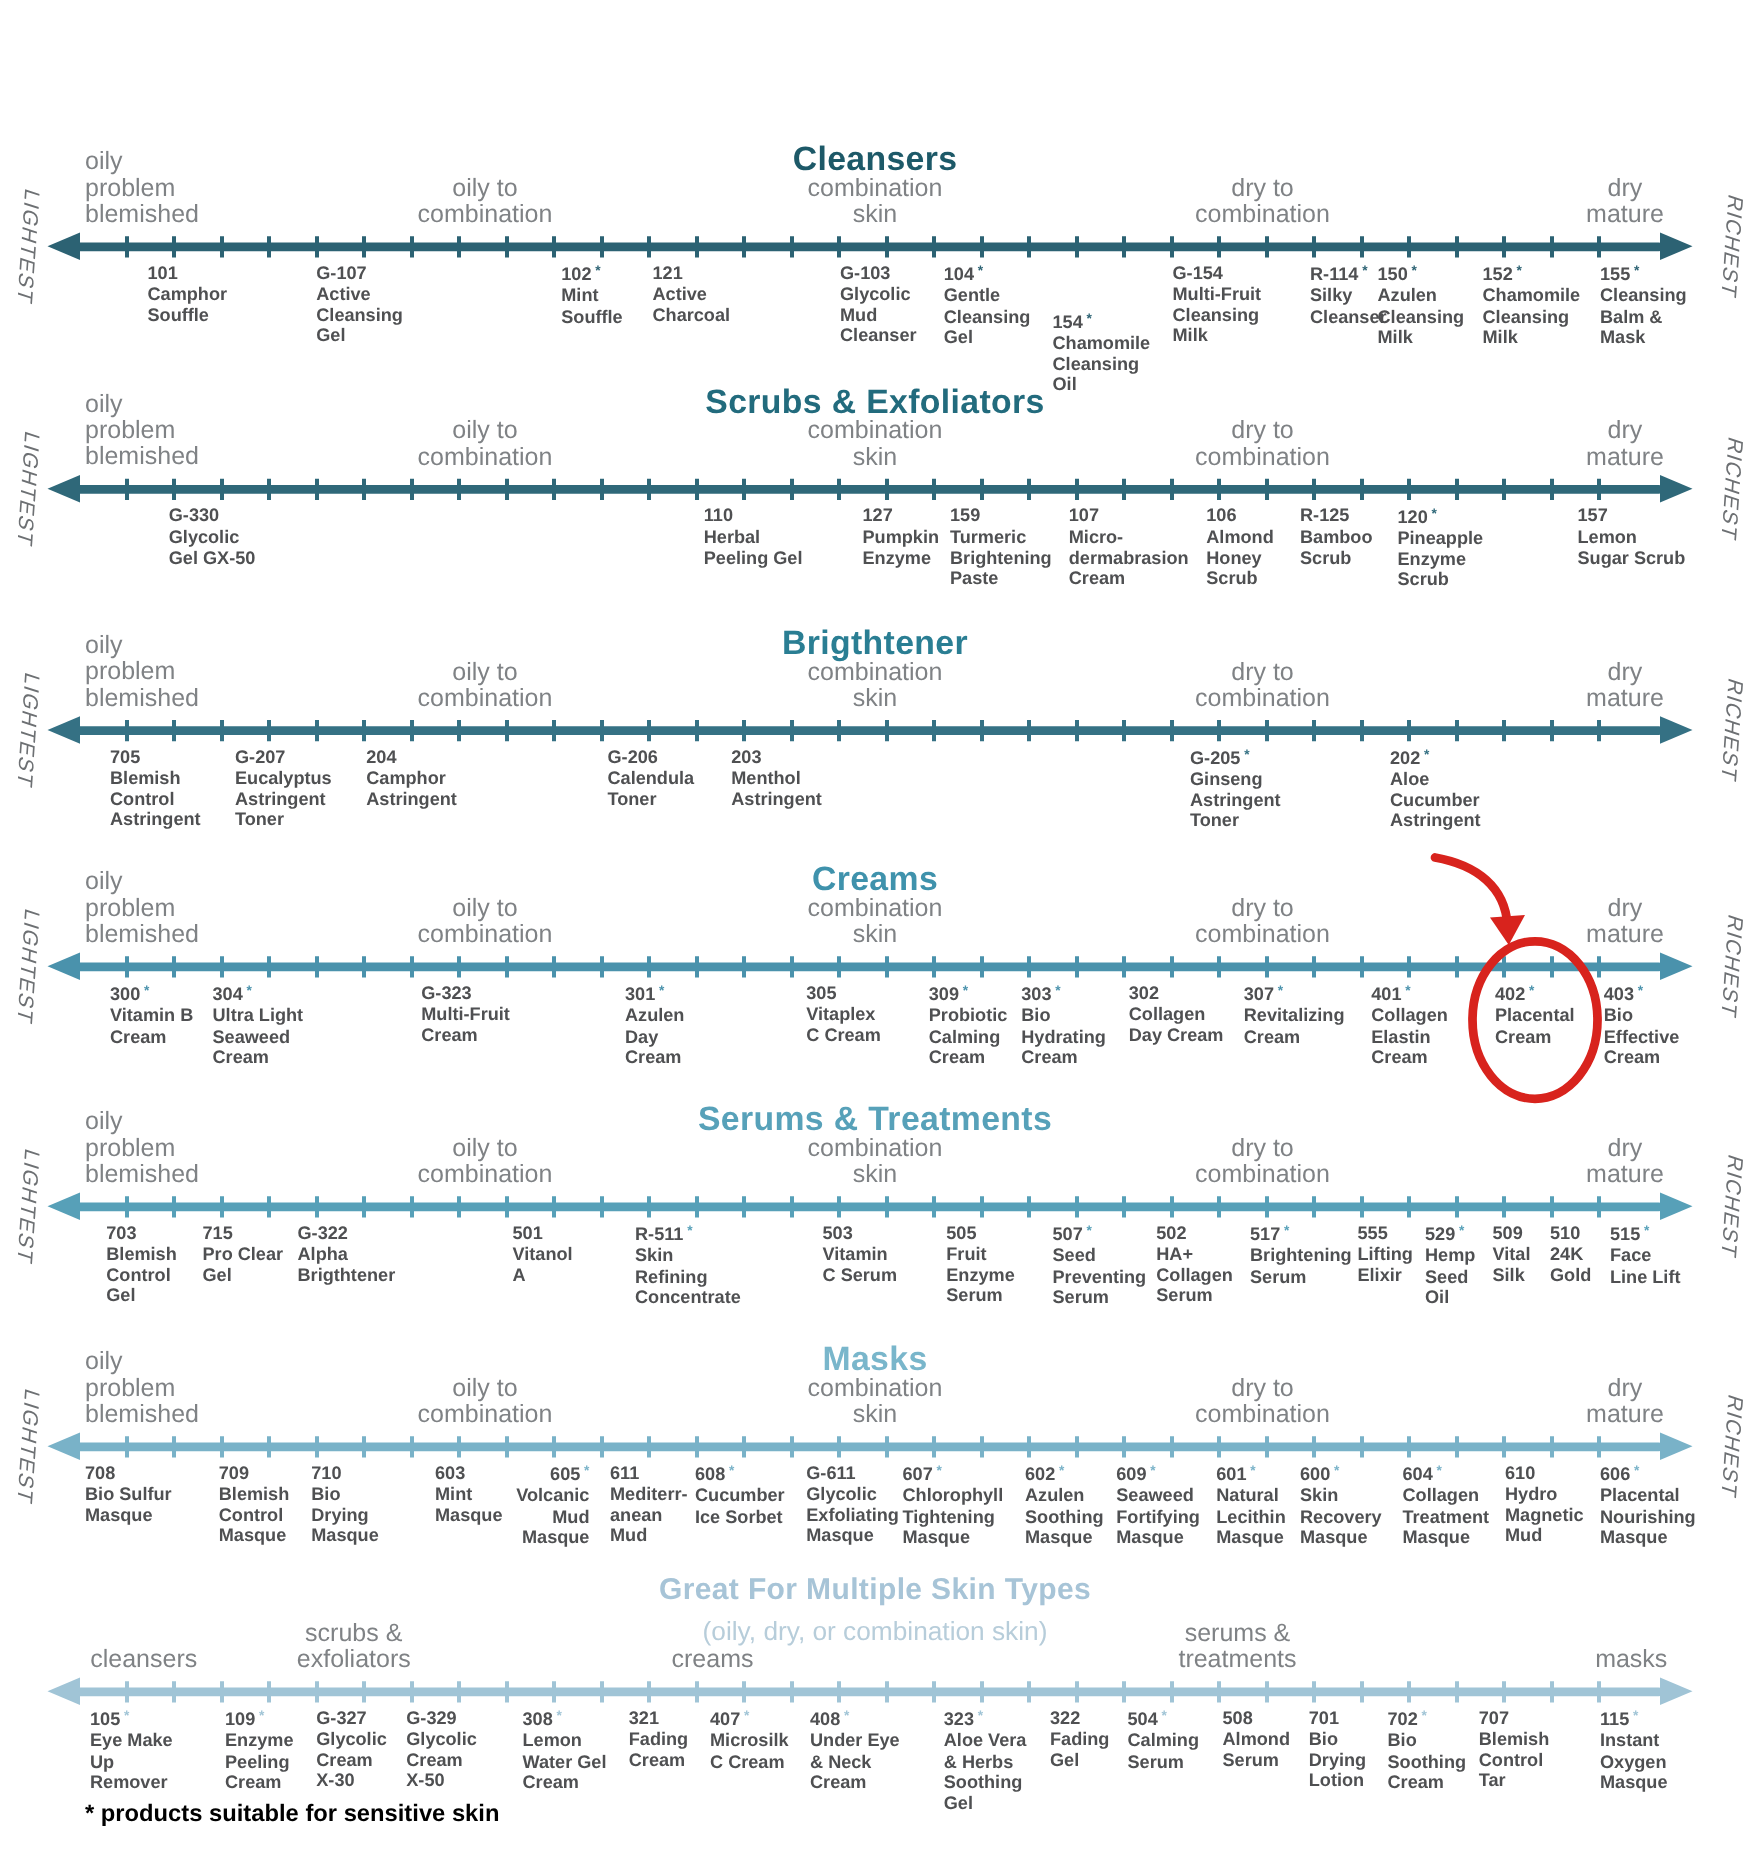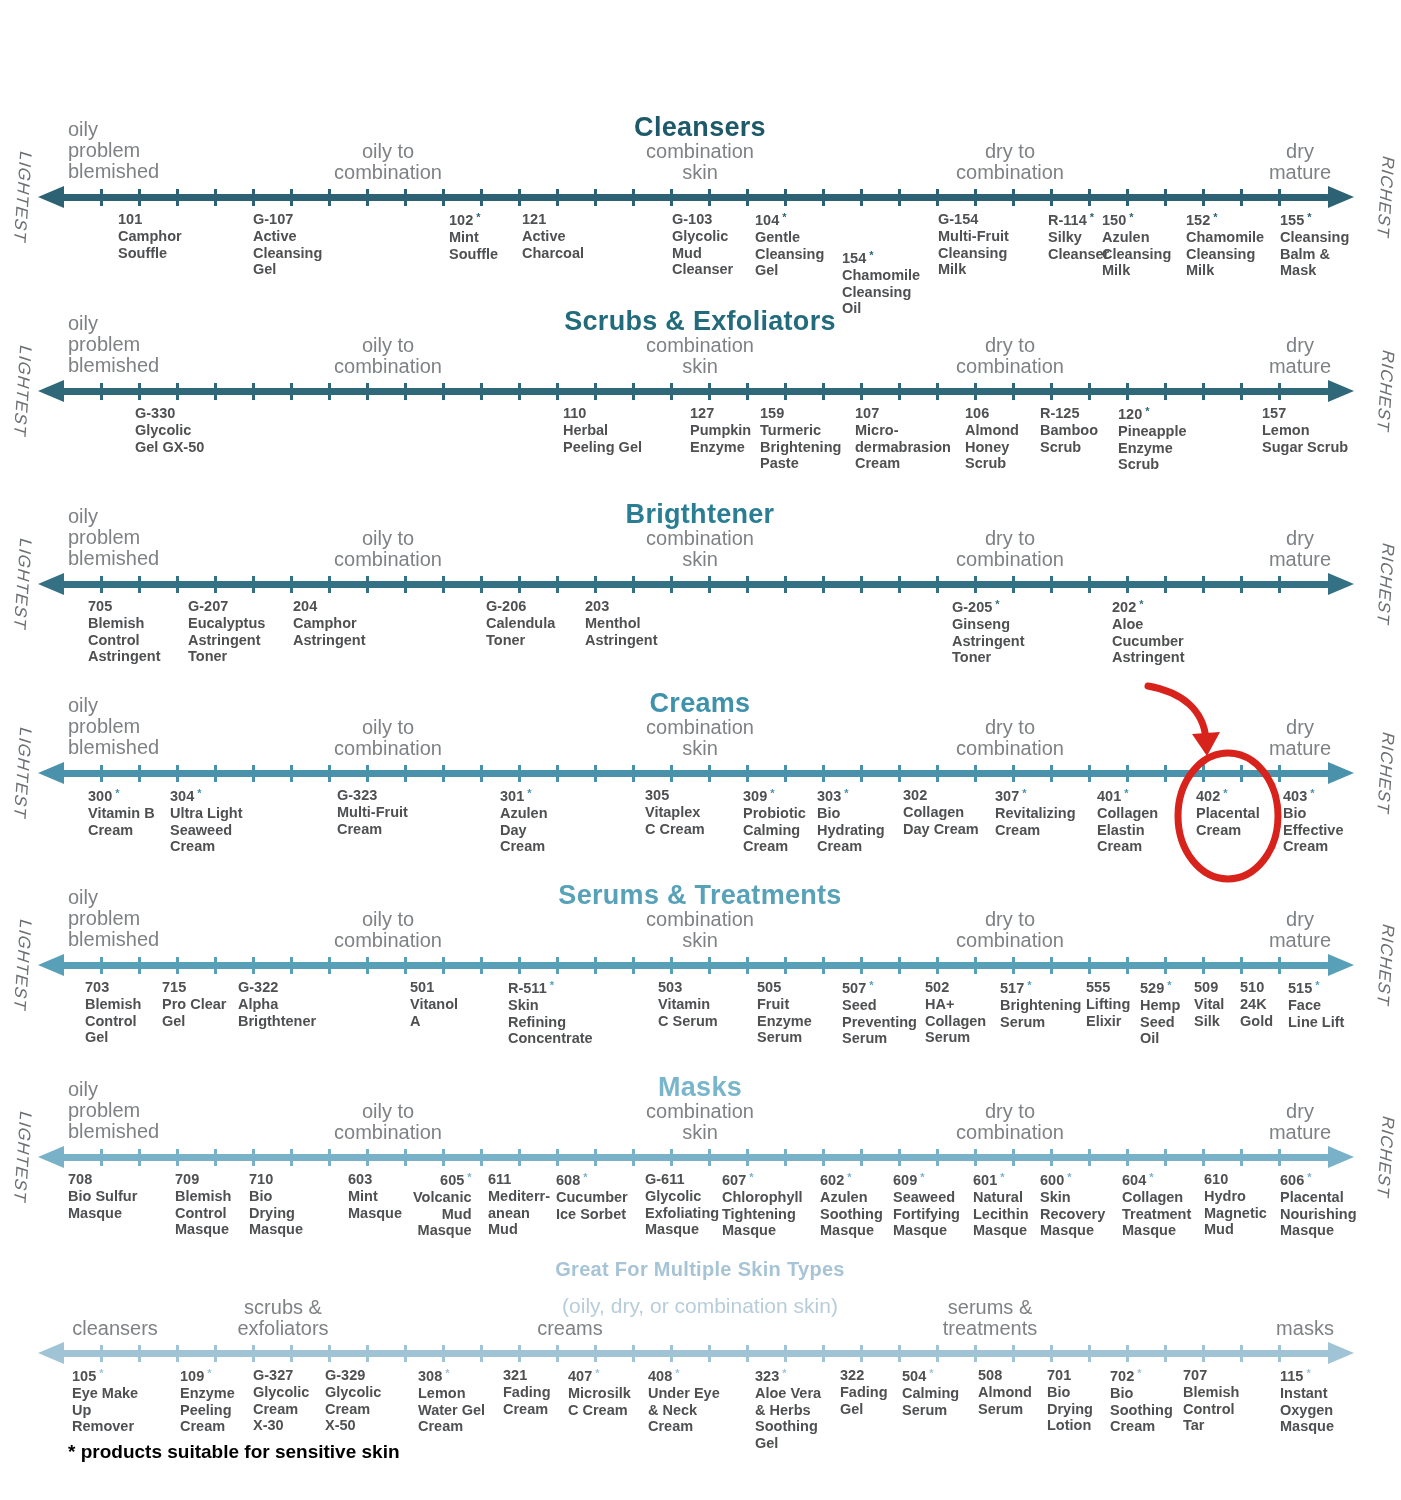--- a/index.html
+++ b/index.html
@@ -2,21 +2,21 @@
 <html><head>
 <meta charset="utf-8">
 <style>
   html,body{margin:0;padding:0;background:#fff;}
   #canvas{position:relative;width:1401px;height:1500px;background:#fff;overflow:hidden;
           font-family:"Liberation Sans", sans-serif;}
   .page-title{position:absolute;left:50%;top:4px;transform:translateX(-50%);
               font-size:47px;font-weight:bold;letter-spacing:.5px;white-space:nowrap;}
   .sec-header{position:absolute;transform:translateX(-50%);font-weight:bold;
               font-size:27px;white-space:nowrap;letter-spacing:.3px;}
-  .sec-header.big{font-size:20px;}
+  .sec-header.big{font-size:24px;}
   .sec-subtitle{position:absolute;transform:translateX(-50%);font-size:21px;white-space:nowrap;}
   .skin-label{position:absolute;color:#7f8285;font-size:20px;line-height:1.06;white-space:pre-line;}
   .skin-label.center{transform:translate(-50%,-100%);text-align:center;}
   .skin-label.left{transform:translateY(-100%);text-align:left;}
   .line-bar{position:absolute;height:7px;border-radius:3px;}
   .ticks{position:absolute;height:17px;}
   .arrowhead{position:absolute;width:0;height:0;border-style:solid;}
   .edge{position:absolute;color:#6d7073;font-size:17px;letter-spacing:1px;white-space:nowrap;
         transform:translate(-50%,-50%) rotate(94deg) skewX(-14deg);}
   .product{position:absolute;font-size:14.5px;font-weight:bold;color:#4f5052;line-height:1.16;}

